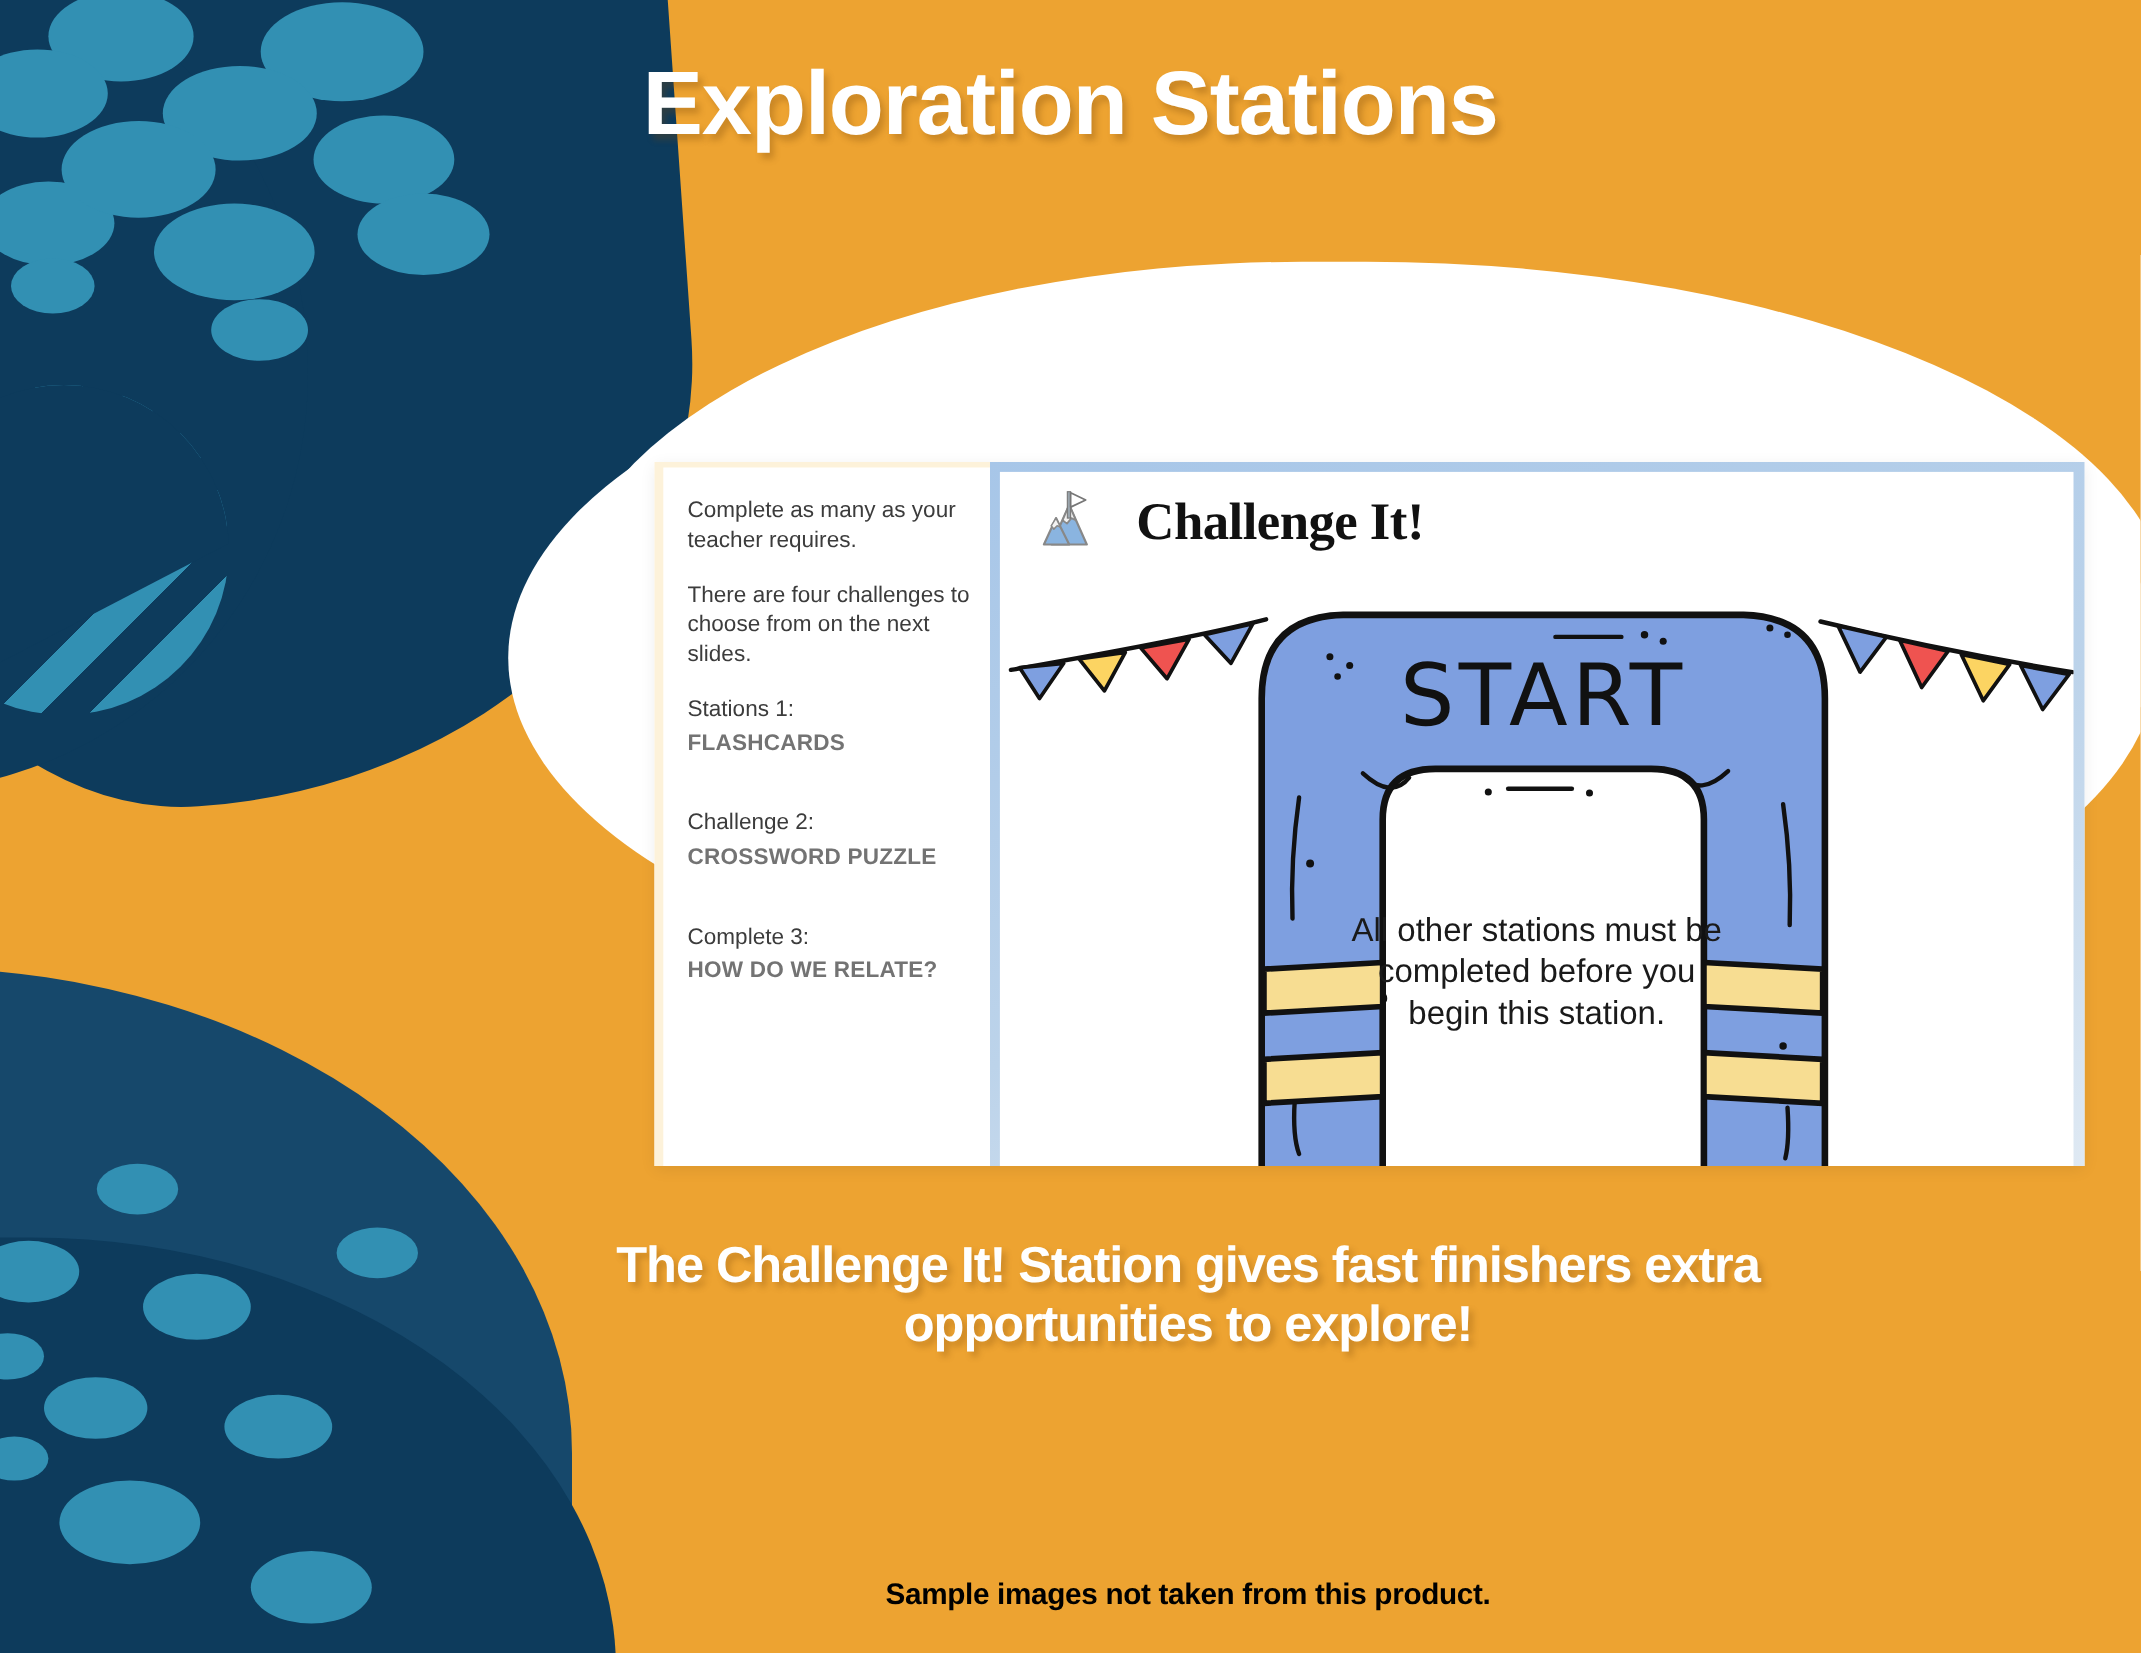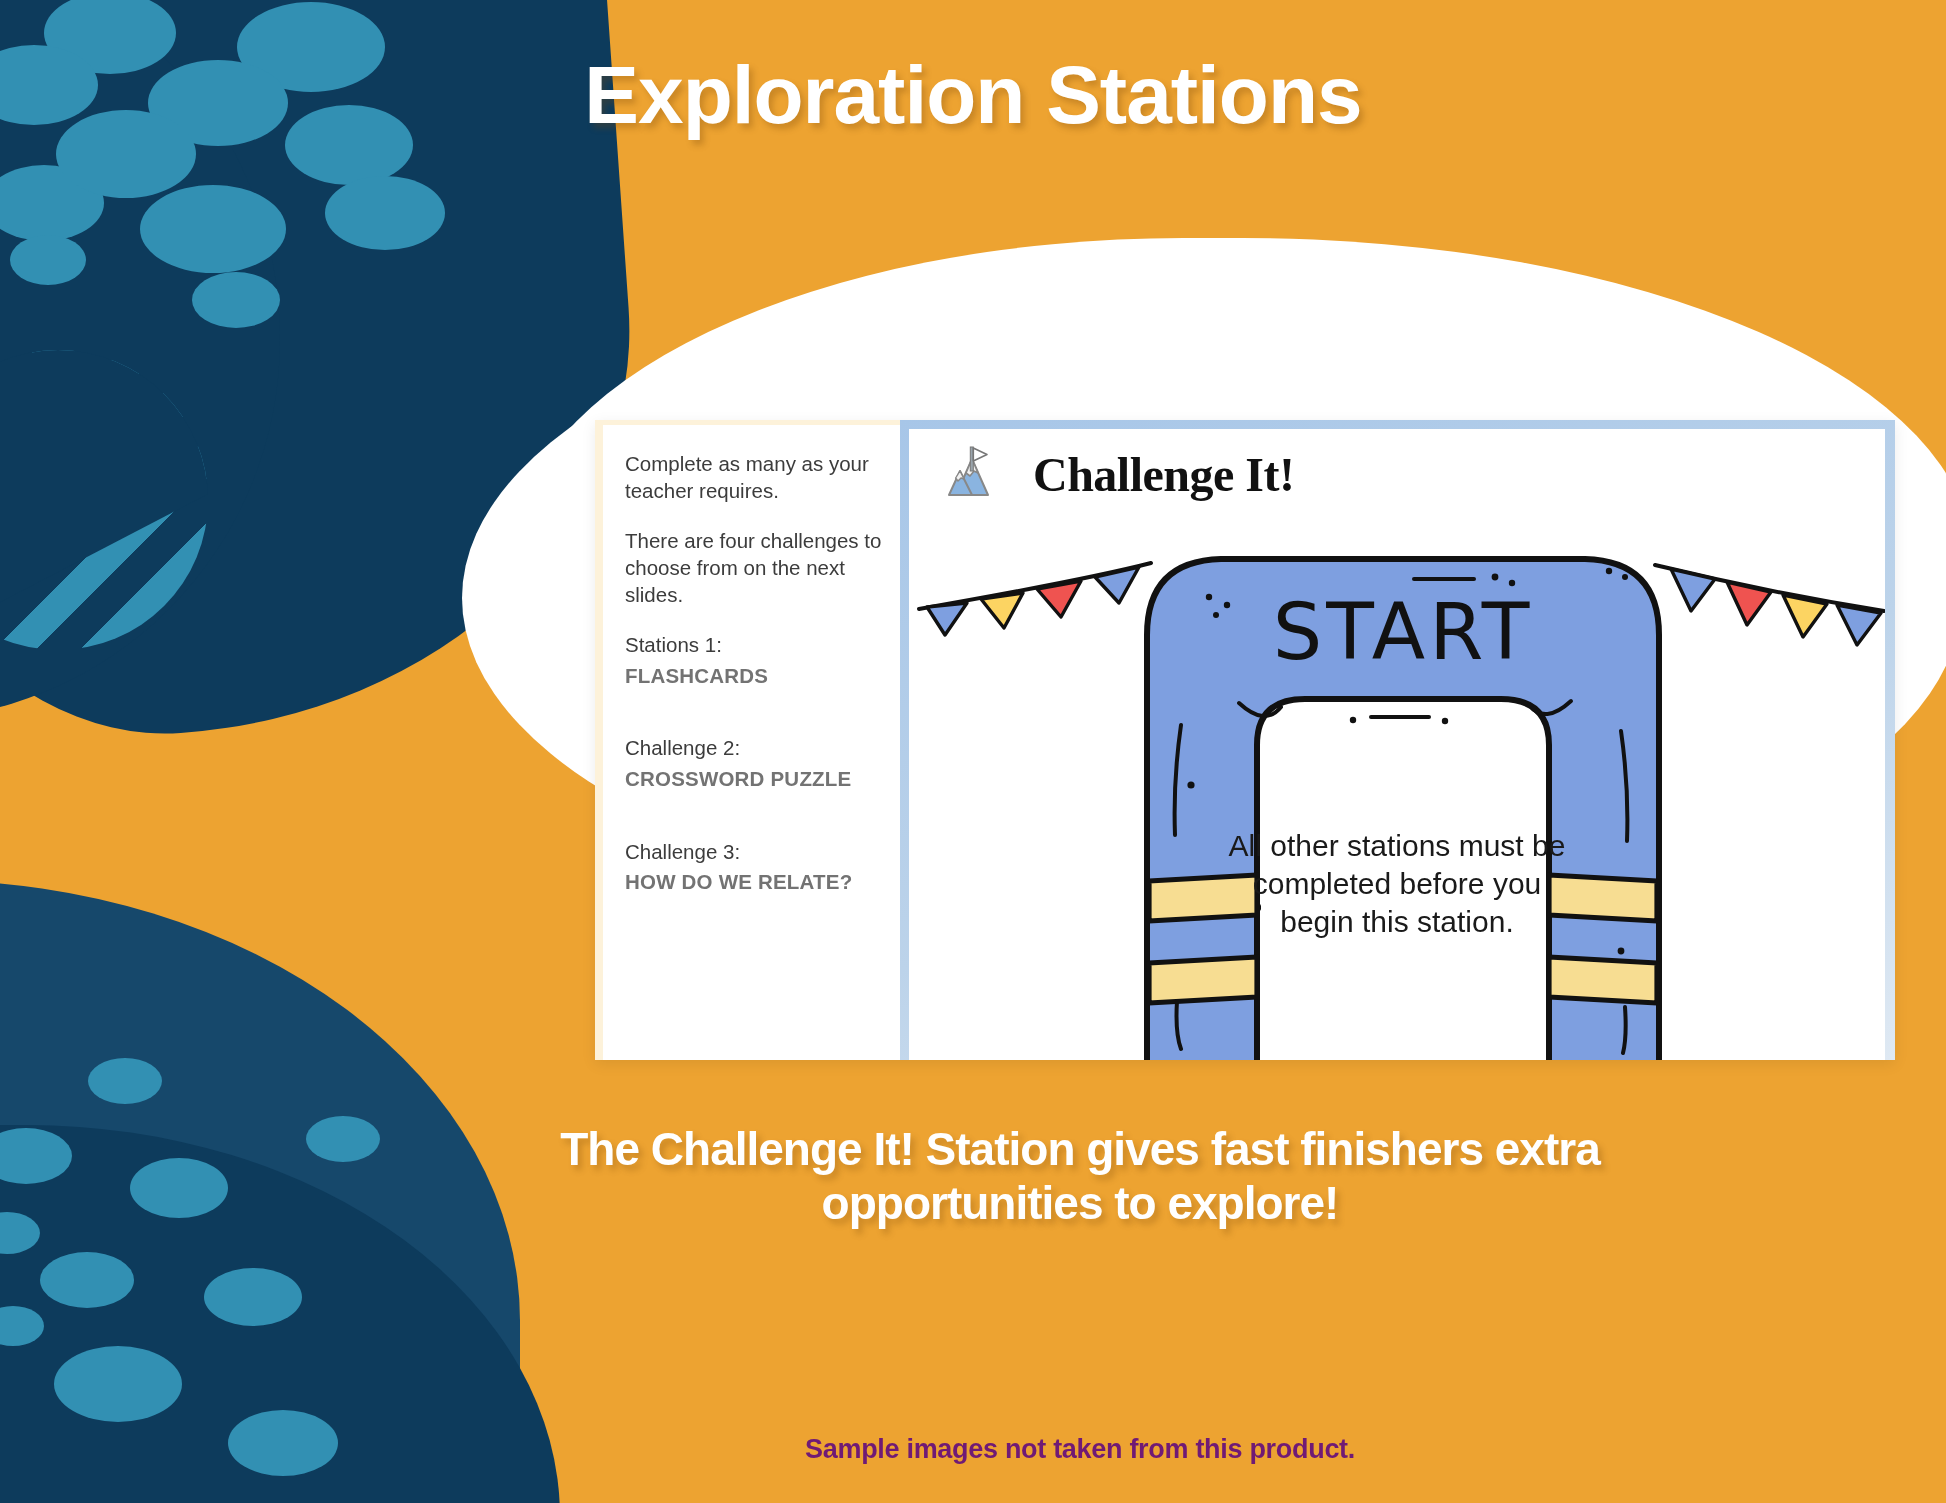--- a/index.html
+++ b/index.html
@@ -108,21 +108,21 @@
   }
 
   #disclaimer {
     position: absolute;
     left: 560px;
     width: 1040px;
     top: 1434px;
     text-align: center;
     font-size: 27px;
     font-weight: bold;
-    color: #701a75;
+    color: #000000;
     letter-spacing: -0.3px;
     z-index: 30;
   }
 
   
   #oval {
     position: absolute;
     left: 462px; top: 268px;
     width: 1500px; height: 660px;
     background: #ffffff;
@@ -272,21 +272,21 @@
   <div id="slide">
 
     <div id="slide-left">
       <div id="slide-left-inner">
         <p>Complete as many as your teacher requires.</p>
         <p>There are four challenges to choose from on the next slides.</p>
         <div class="chal">Stations 1:</div>
         <div class="chal-name">FLASHCARDS</div>
         <div class="chal">Challenge 2:</div>
         <div class="chal-name">CROSSWORD PUZZLE</div>
-        <div class="chal">Challenge 3:</div>
+        <div class="chal">Complete 3:</div>
         <div class="chal-name">HOW DO WE RELATE?</div>
       </div>
     </div>
 
     <div id="slide-right">
       <div id="slide-right-inner">
 
         <div id="chal-head">
           <span>
             <svg width="58" height="58" viewBox="0 0 58 58">

